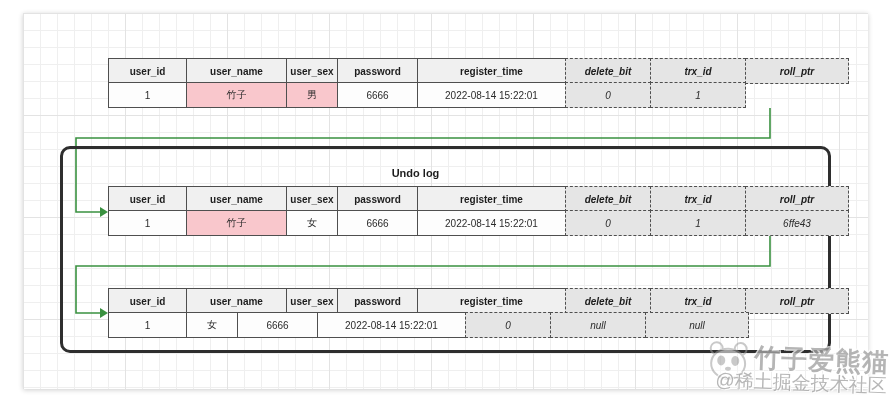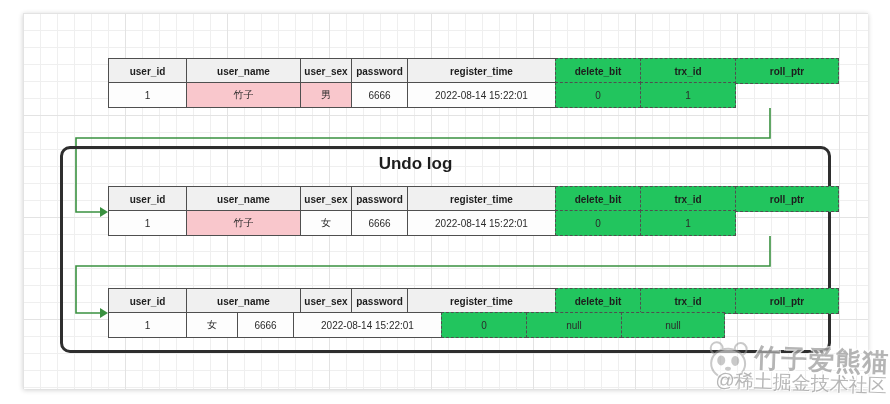--- a/index.html
+++ b/index.html
@@ -22,40 +22,40 @@
       repeating-linear-gradient(to bottom, #efefef 0 1px, transparent 1px 17px),
       #ffffff;
     box-shadow:0 1px 5px rgba(0,0,0,0.20);
   }
   .undo-container{
     position:absolute;left:60px;top:146px;width:771px;height:207px;
     box-sizing:border-box;border:3px solid var(--container-border);border-radius:10px;
     background:transparent;
   }
   .undo-title{
-    position:absolute;left:60px;top:154px;width:711px;text-align:center;
-    font-size:17px;font-weight:bold;color:#1d1d1d;
+    position:absolute;left:60px;top:167px;width:711px;text-align:center;
+    font-size:11px;font-weight:bold;color:#1d1d1d;
   }
   .rtable{position:absolute;left:108px;}
   .t1{top:58px;}
   .t2{top:186px;}
   .t3{top:288px;}
   .trow{display:flex;height:25px;}
   .tdata .tcell{margin-top:-1px;}
   .tcell{
     box-sizing:border-box;height:26px;display:flex;align-items:center;justify-content:center;
     font-size:10px;color:#2b2b2b;white-space:nowrap;overflow:hidden;
   }
   .tcell + .tcell{margin-left:-1px;}
   .tcell.solid{border:1px solid var(--border-dark);background:#fdfdfd;}
   .thead .tcell.solid{background:#f0f0f0;}
-  .tcell.dashed{border:1.6px dashed var(--border-dark);background:#22c55e;}
+  .tcell.dashed{border:1.6px dashed var(--border-dark);background:#e5e5e5;font-style:italic;}
   .thead .tcell{font-weight:bold;color:#1d1d1d;}
   .tcell.pink{background:var(--pink);}
-  .c0{width:79px}.c1{width:115px}.c2{width:52px}.c3{width:57px}
+  .c0{width:79px}.c1{width:101px}.c2{width:52px}.c3{width:81px}
   .c4{width:149px}.c5{width:86px}.c6{width:96px}.c7{width:104px}
   .connector-layer{position:absolute;left:0;top:0;width:890px;height:404px;pointer-events:none;}
   .connector{fill:none;stroke:var(--green);stroke-width:1.6px;}
   .arrowhead{fill:var(--green);stroke:none;}
   .watermark{
     position:absolute;left:700px;top:334px;width:190px;height:70px;
     transform:rotate(2deg);pointer-events:none;
   }
   .wm-icon{position:absolute;left:6px;top:8px;opacity:0.55;}
   .wm-line1{
@@ -118,20 +118,21 @@
         <div class="tcell c7 dashed">roll_ptr</div>
       </div>
       <div class="trow tdata">
         <div class="tcell c0 solid">1</div>
         <div class="tcell c1 solid pink">竹子</div>
         <div class="tcell c2 solid">女</div>
         <div class="tcell c3 solid">6666</div>
         <div class="tcell c4 solid">2022-08-14 15:22:01</div>
         <div class="tcell c5 dashed">0</div>
         <div class="tcell c6 dashed">1</div>
+        <div class="tcell c7 dashed">6ffe43</div>
       </div>
     </div>
   <div class="rtable t3">
       <div class="trow thead">
         <div class="tcell c0 solid">user_id</div>
         <div class="tcell c1 solid">user_name</div>
         <div class="tcell c2 solid">user_sex</div>
         <div class="tcell c3 solid">password</div>
         <div class="tcell c4 solid">register_time</div>
         <div class="tcell c5 dashed">delete_bit</div>

